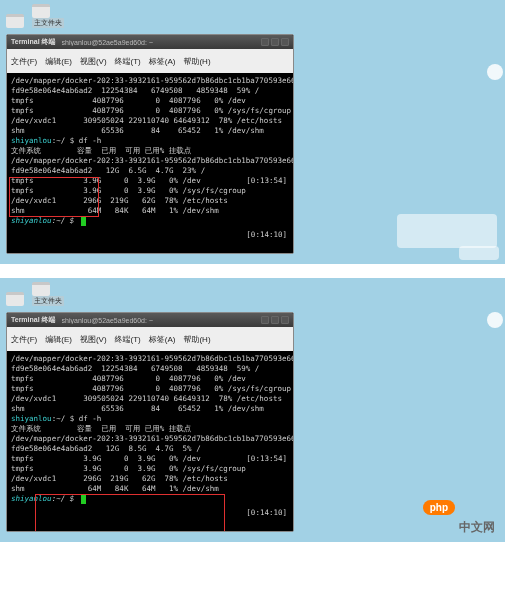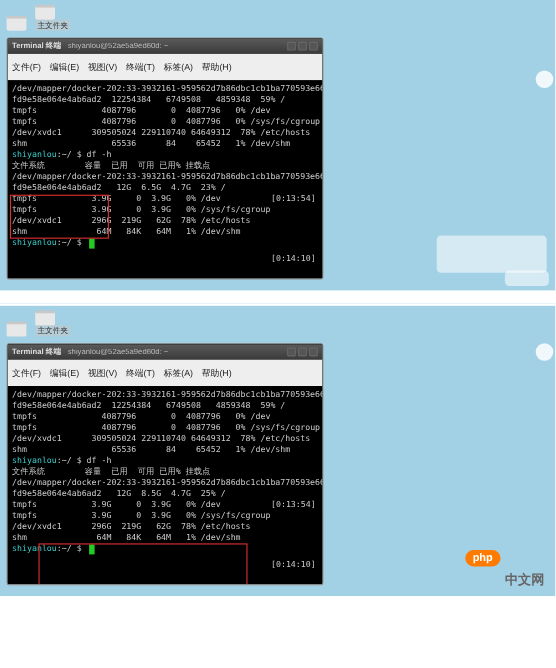--- a/index.html
+++ b/index.html
@@ -123,21 +123,21 @@
   .wm-badge {
     background: #ff7a00;
     color: #fff;
     border-radius: 8px;
     padding: 2px 7px;
     font-size: 10px;
     font-weight: bold;
     margin-left: 32px;
   }
   .wm-text { color: #666; margin-top: 40px; }
-  .prompt-line { display: flex; align-items: flex-end; }
+  .prompt-line { display: flex; align-items: flex-end; font-style: italic; }
   .cursor {
     display: inline-block;
     width: 5px; height: 9px;
     background: #22cc22;
     margin-left: 2px;
   }
 </style>
 </head>
 <body>
 
@@ -233,21 +233,21 @@
       <pre><span>/dev/mapper/docker-202:33-3932161-959562d7b86dbc1cb1ba770593e66385b8159929c814e5</span>
 <span>fd9e58e064e4ab6ad2  12254384   6749508   4859348  59% /</span>
 <span>tmpfs</span>             <span>4087796</span>       <span>0</span>  <span>4087796</span>   <span>0%</span> <span>/dev</span>
 <span>tmpfs</span>             <span>4087796</span>       <span>0</span>  <span>4087796</span>   <span>0%</span> <span>/sys/fs/cgroup</span>
 <span>/dev/xvdc1</span>      <span>309505024</span> <span>229110740</span> <span>64649312</span>  <span>78%</span> <span>/etc/hosts</span>
 <span>shm</span>                 <span>65536</span>      <span>84</span>    <span>65452</span>   <span>1%</span> <span>/dev/shm</span></pre>
       <span class="clock" style="top:103px;">[0:13:54]</span>
 <pre><span class="cyan">shiyanlou</span>:<span>~/</span> <span>$</span> <span>df -h</span>
 <span>文件系统        容量  已用  可用 已用% 挂载点</span>
 <span>/dev/mapper/docker-202:33-3932161-959562d7b86dbc1cb1ba770593e66385b8159929c814e5</span>
-<span>fd9e58e064e4ab6ad2   12G  8.5G  4.7G  25% /</span>
+<span>fd9e58e064e4ab6ad2   12G  8.5G  4.7G  5% /</span>
 <span>tmpfs</span>           <span>3.9G</span>     <span>0</span>  <span>3.9G</span>   <span>0%</span> <span>/dev</span>
 <span>tmpfs</span>           <span>3.9G</span>     <span>0</span>  <span>3.9G</span>   <span>0%</span> <span>/sys/fs/cgroup</span>
 <span>/dev/xvdc1</span>      <span>296G</span>  <span>219G</span>   <span>62G</span>  <span>78%</span> <span>/etc/hosts</span>
 <span>shm</span>              <span>64M</span>   <span>84K</span>   <span>64M</span>   <span>1%</span> <span>/dev/shm</span></pre>
       <span class="clock" style="bottom:13px;">[0:14:10]</span>
       <div class="prompt-line">
         <pre><span class="cyan">shiyanlou</span>:<span>~/</span> <span>$</span> </pre>
           <span class="cursor"></span>
       </div>
       <div class="redbox" style="top:143px; left:28px; width:190px; height:52px;"></div>

